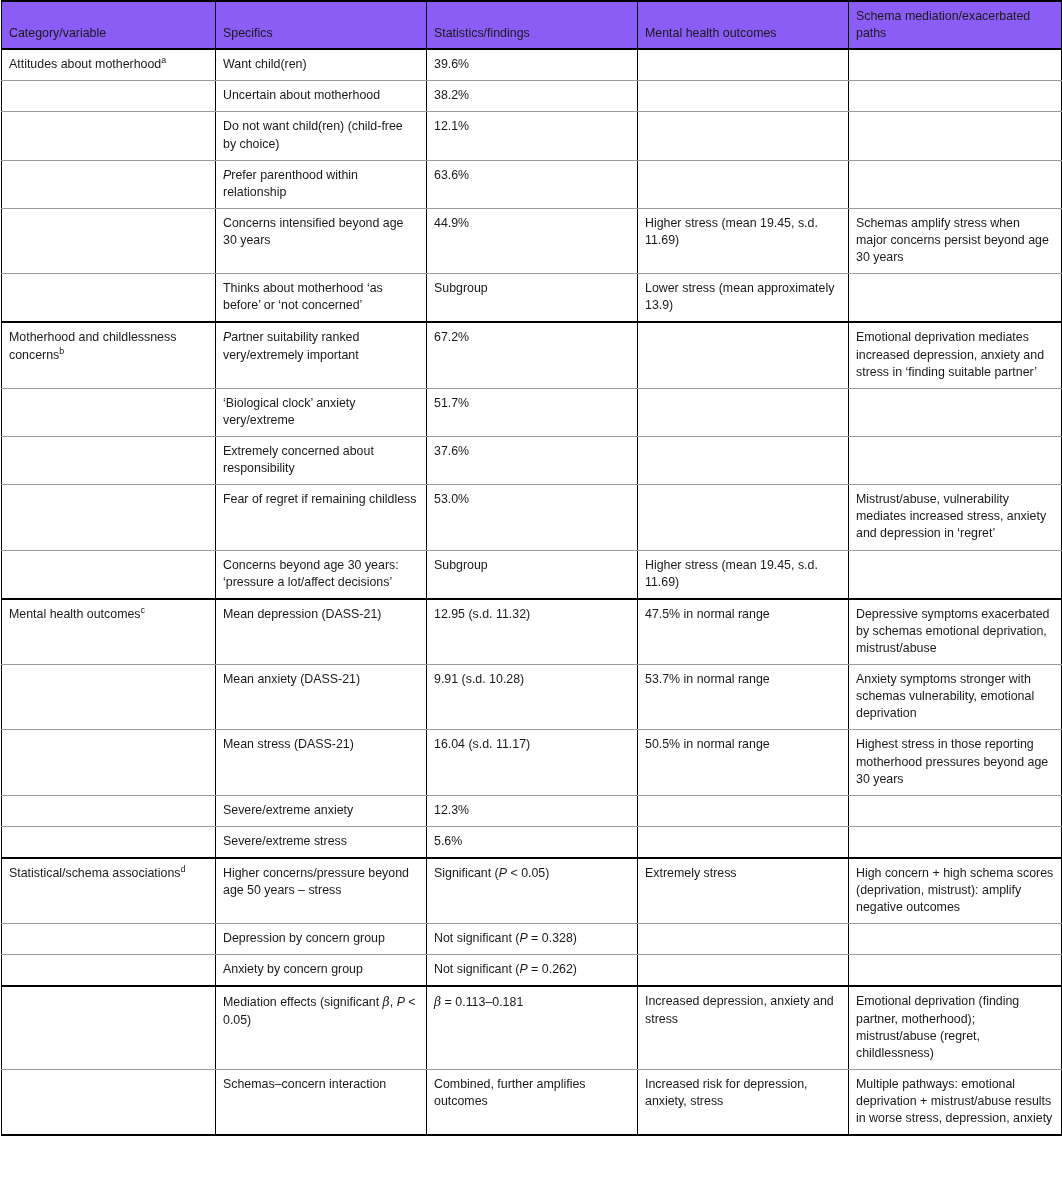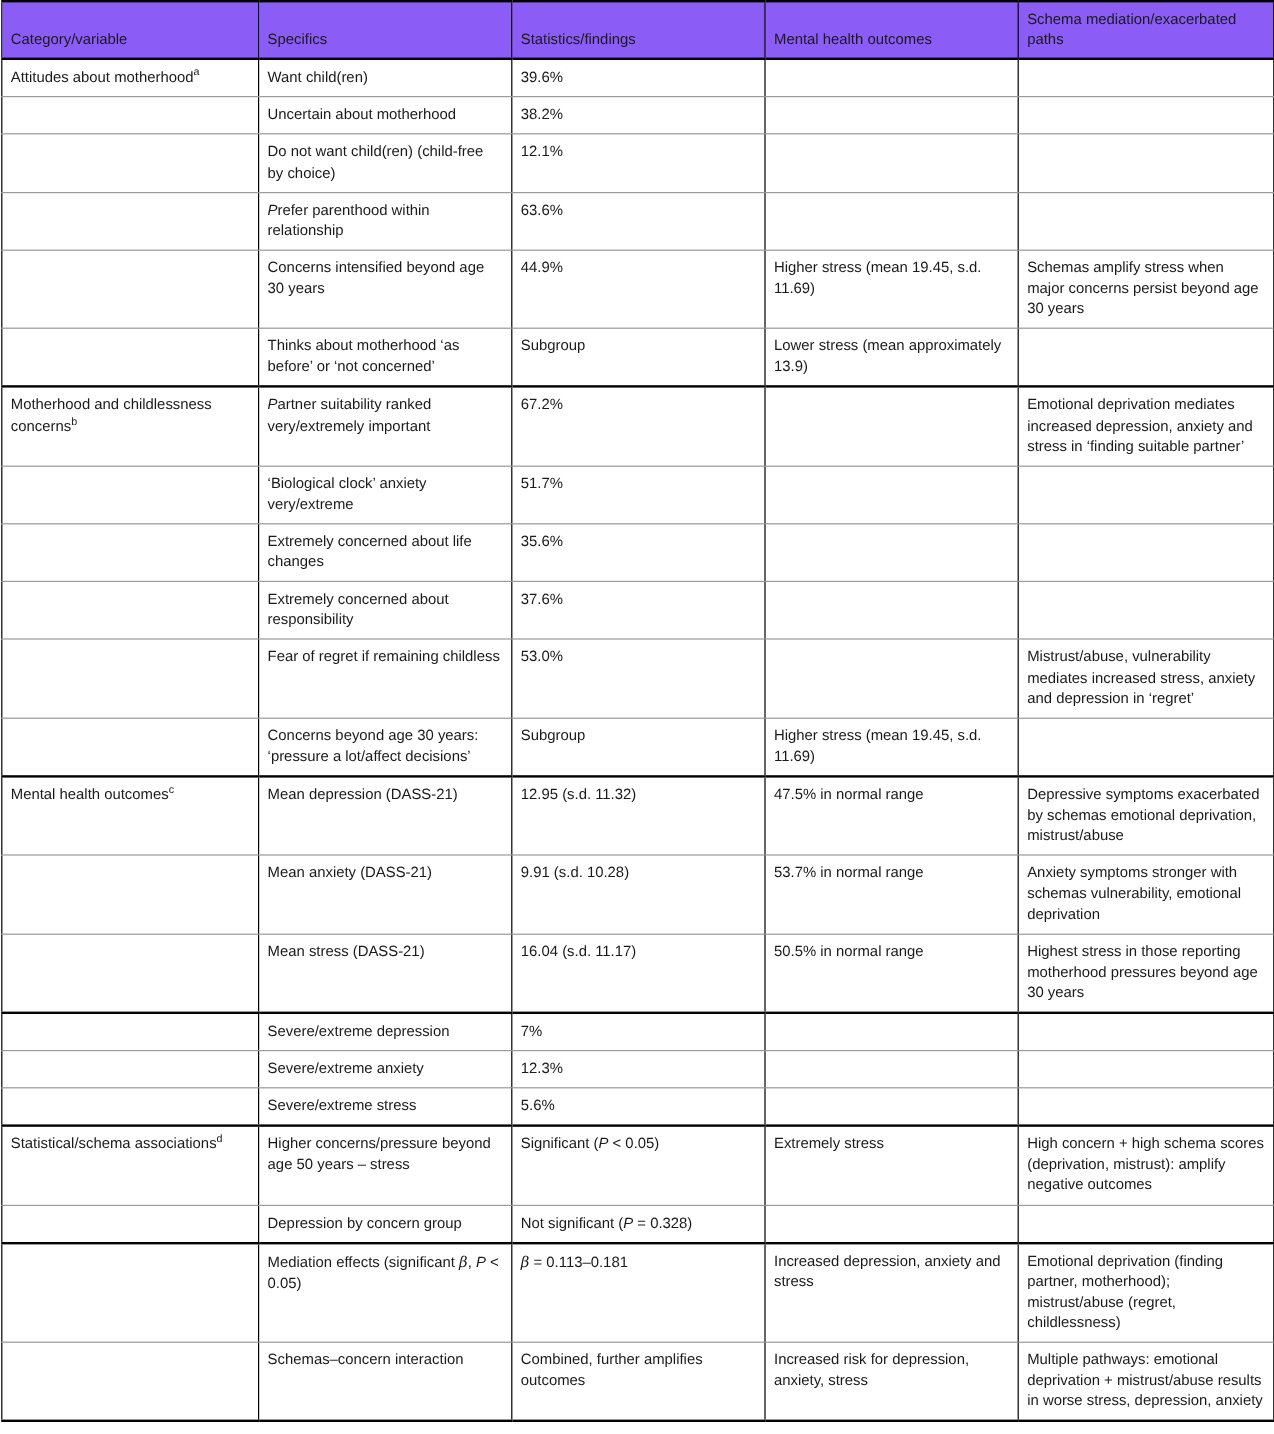--- a/index.html
+++ b/index.html
@@ -143,27 +143,20 @@
         </tr>
         <tr>
           <td></td>
           <td>‘Biological clock’ anxiety very/extreme</td>
           <td>51.7%</td>
           <td></td>
           <td></td>
         </tr>
         <tr>
           <td></td>
-          <td>Extremely concerned about life changes</td>
-          <td>35.6%</td>
-          <td></td>
-          <td></td>
-        </tr>
-        <tr>
-          <td></td>
           <td>Extremely concerned about responsibility</td>
           <td>37.6%</td>
           <td></td>
           <td></td>
         </tr>
         <tr>
           <td></td>
           <td>Fear of regret if remaining childless</td>
           <td>53.0%</td>
           <td></td>
@@ -190,27 +183,20 @@
           <td>53.7% in normal range</td>
           <td>Anxiety symptoms stronger with schemas vulnerability, emotional deprivation</td>
         </tr>
         <tr>
           <td></td>
           <td>Mean stress (DASS-21)</td>
           <td>16.04 (s.d. 11.17)</td>
           <td>50.5% in normal range</td>
           <td>Highest stress in those reporting motherhood pressures beyond age 30 years</td>
         </tr>
-        <tr class="section-start">
-          <td></td>
-          <td>Severe/extreme depression</td>
-          <td>7%</td>
-          <td></td>
-          <td></td>
-        </tr>
         <tr>
           <td></td>
           <td>Severe/extreme anxiety</td>
           <td>12.3%</td>
           <td></td>
           <td></td>
         </tr>
         <tr>
           <td></td>
           <td>Severe/extreme stress</td>
@@ -225,20 +211,27 @@
           <td>Extremely stress</td>
           <td>High concern + high schema scores (deprivation, mistrust): amplify negative outcomes</td>
         </tr>
         <tr>
           <td></td>
           <td>Depression by concern group</td>
           <td>Not significant (<span class="ital">P</span> = 0.328)</td>
           <td></td>
           <td></td>
         </tr>
+        <tr>
+          <td></td>
+          <td>Anxiety by concern group</td>
+          <td>Not significant (<span class="ital">P</span> = 0.262)</td>
+          <td></td>
+          <td></td>
+        </tr>
         <tr class="section-start">
           <td></td>
           <td>Mediation effects (significant <span class="beta">β</span>, <span class="ital">P</span> &lt; 0.05)</td>
           <td><span class="beta">β</span> = 0.113–0.181</td>
           <td>Increased depression, anxiety and stress</td>
           <td>Emotional deprivation (finding partner, motherhood); mistrust/abuse (regret, childlessness)</td>
         </tr>
         <tr class="last-row">
           <td></td>
           <td>Schemas–concern interaction</td>

